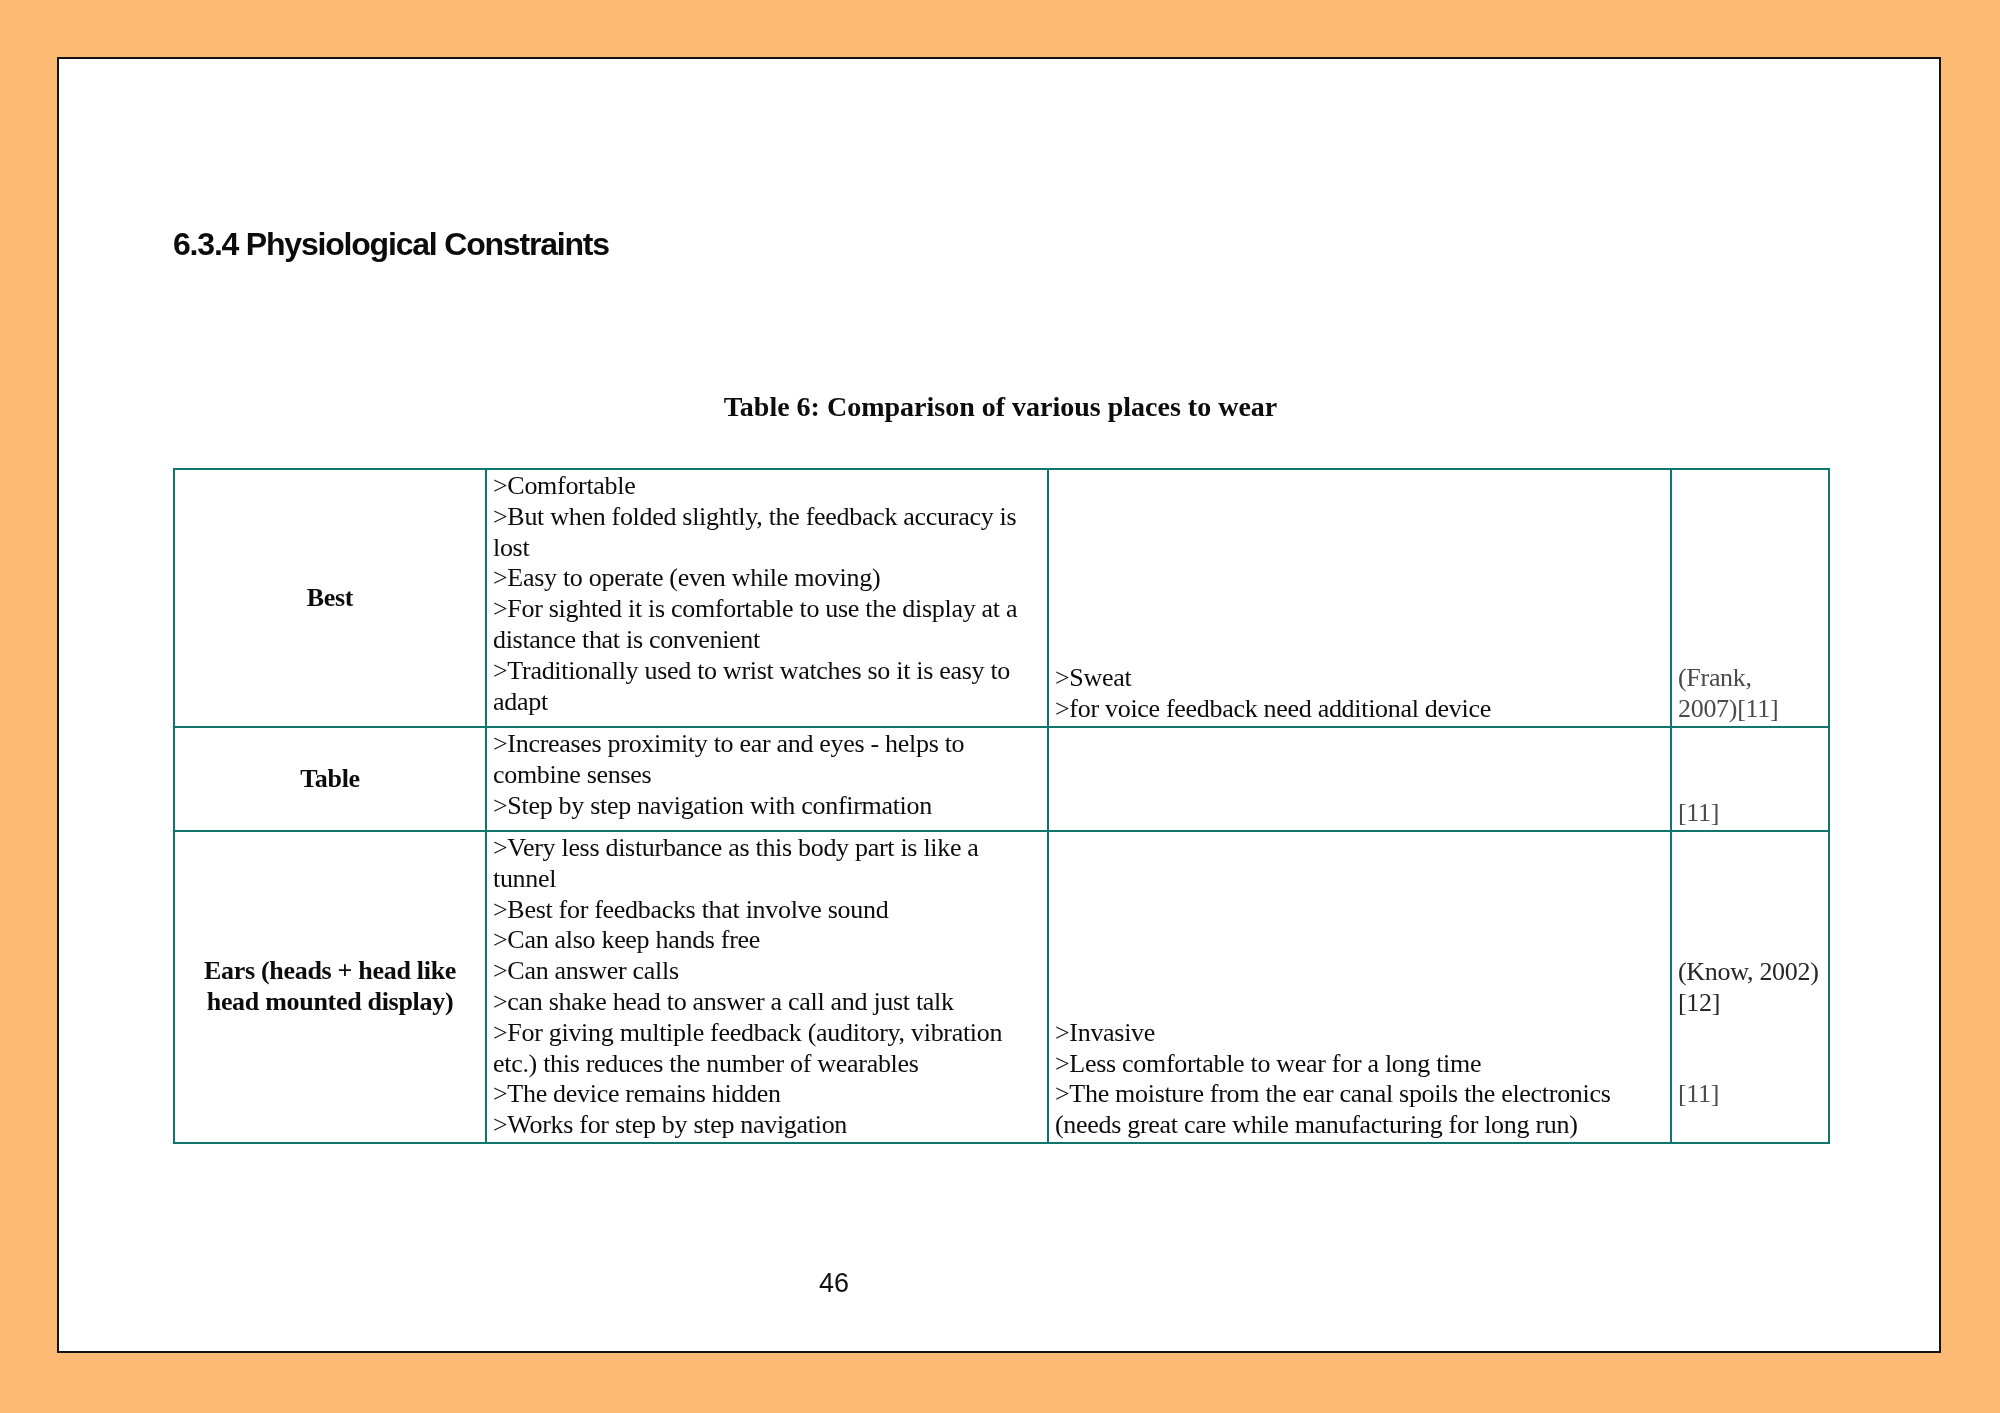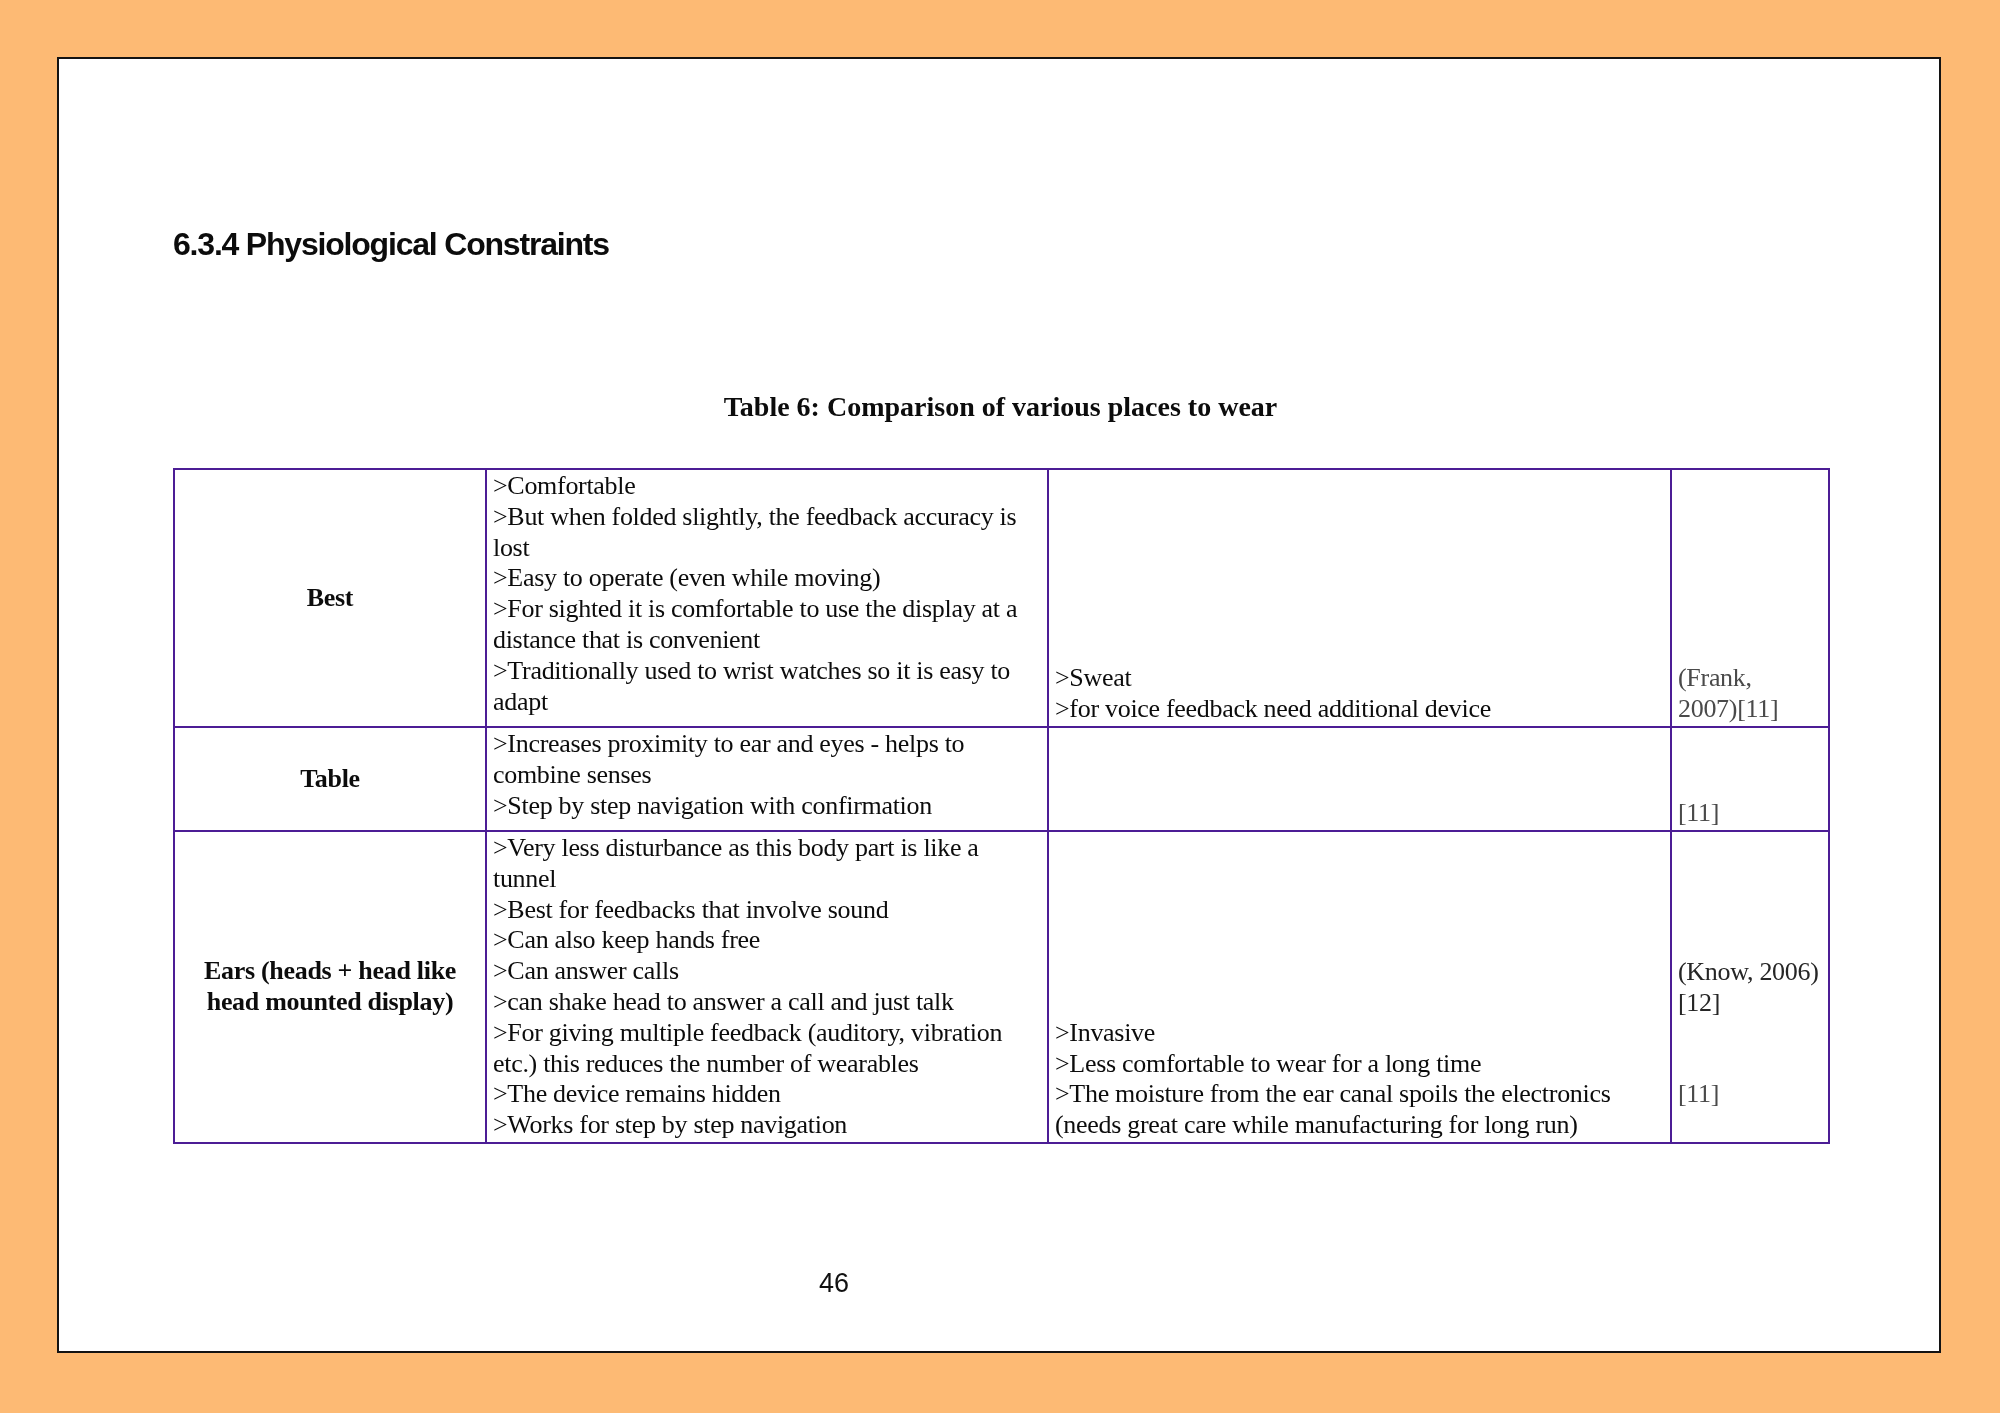--- a/index.html
+++ b/index.html
@@ -73,21 +73,21 @@
     width: 1655px;
     border-collapse: collapse;
     table-layout: fixed;
     font-family: "Liberation Serif", serif;
     font-size: 26px;
     letter-spacing: -0.3px;
     line-height: 30.8px;
     color: #0c0c0c;
   }
   table.comparison td {
-    border: 2px solid #4c1d95;
+    border: 2px solid #0f766e;
     padding: 1px 6px;
     white-space: pre-line;
     overflow: hidden;
     box-sizing: border-box;
     margin-left: 11px;
   }
   tr.row-1 { height: 258px; }
   tr.row-2 { height: 104px; }
   tr.row-3 { height: 311px; }
   td.place {
@@ -167,21 +167,21 @@
 &gt;can shake head to answer a call and just talk
 &gt;For giving multiple feedback (auditory, vibration
 etc.) this reduces the number of wearables
 &gt;The device remains hidden
 &gt;Works for step by step navigation</td>
         <td class="dis">&gt;Invasive
 &gt;Less comfortable to wear for a long time
 &gt;The moisture from the ear canal spoils the electronics
 (needs great care while manufacturing for long run)</td>
         <td class="ref">
-          <div class="ref-dark">(Know, 2006)
+          <div class="ref-dark">(Know, 2002)
 [12]</div>
           <div class="ref-gray ref-spacer">[11]</div>
         </td>
       </tr>
     </tbody>
   </table>
 
   <div class="page-number">46</div>
 </div>
 

